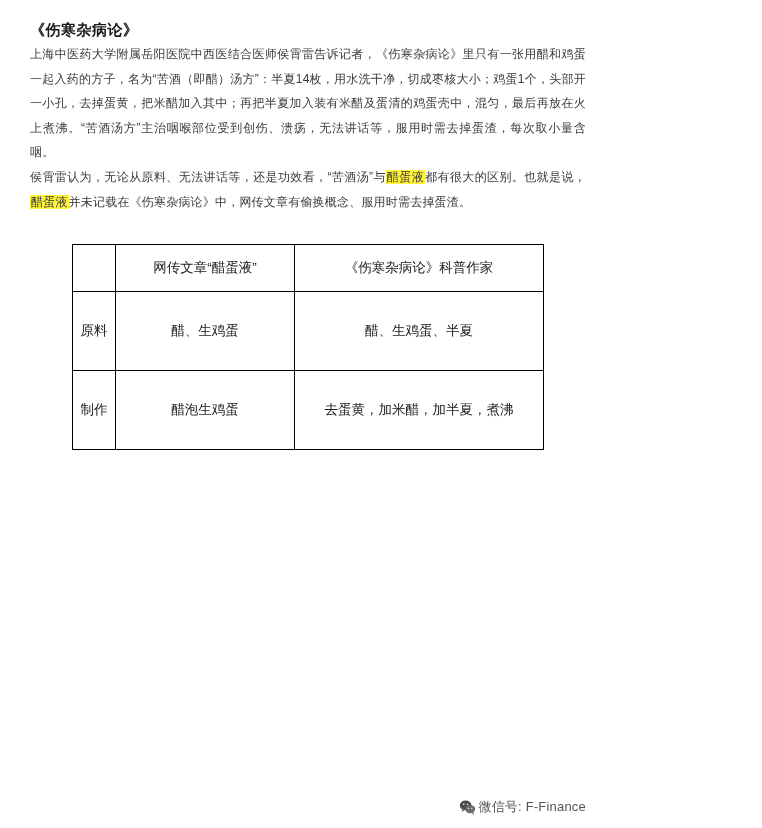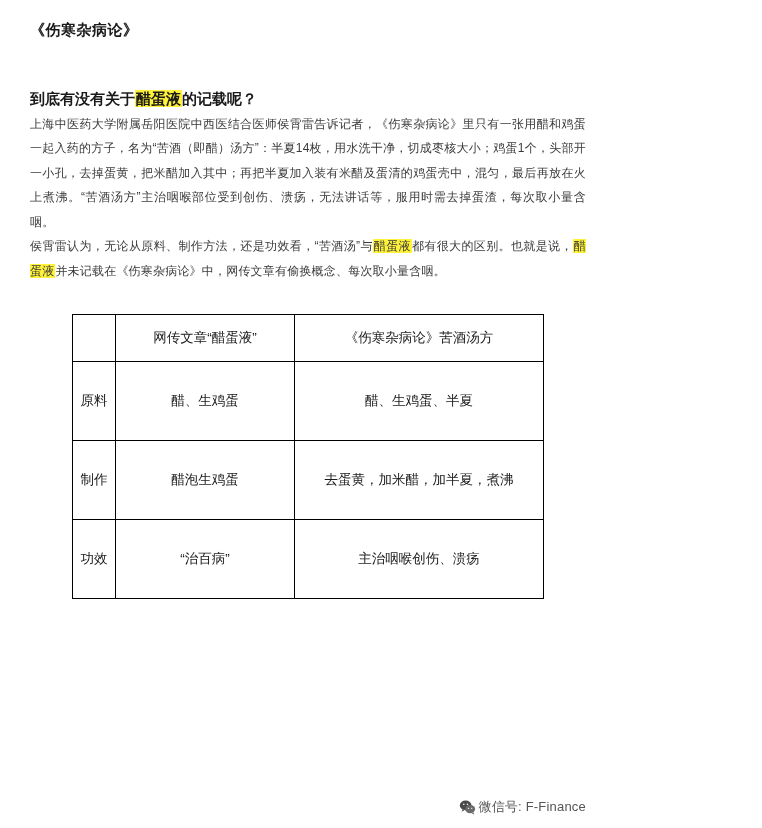--- a/index.html
+++ b/index.html
@@ -108,47 +108,41 @@
     letter-spacing: 0.2px;
   }
 </style>
 </head>
 <body>
 
 <div class="page">
 
   <div class="book-title">《伤寒杂病论》</div>
 
-  <div class="section-heading"><span>到底有没有关于</span><span class="hl">醋蛋液</span><span>的记载呢？</span></div>
 
   <p class="body-text para-1">上海中医药大学附属岳阳医院中西医结合医师侯霄雷告诉记者，《伤寒杂病论》里只有一张用醋和鸡蛋一起入药的方子，名为“苦酒（即醋）汤方”：半夏14枚，用水洗干净，切成枣核大小；鸡蛋1个，头部开一小孔，去掉蛋黄，把米醋加入其中；再把半夏加入装有米醋及蛋清的鸡蛋壳中，混匀，最后再放在火上煮沸。“苦酒汤方”主治咽喉部位受到创伤、溃疡，无法讲话等，服用时需去掉蛋渣，每次取小量含咽。</p>
 
-  <p class="body-text para-2"><span>侯霄雷认为，无论从原料、制作方法，还是功效看，“苦酒汤”与</span><span class="hl">醋蛋液</span><span>都有很大的区别。也就是说，</span><span class="hl">醋蛋液</span><span>并未记载在《伤寒杂病论》中，网传文章有偷换概念、每次取小量含咽。</span></p>
+  <p class="body-text para-2"><span>侯霄雷认为，无论从原料、无法讲话等，还是功效看，“苦酒汤”与</span><span class="hl">醋蛋液</span><span>都有很大的区别。也就是说，</span><span class="hl">醋蛋液</span><span>并未记载在《伤寒杂病论》中，网传文章有偷换概念、服用时需去掉蛋渣。</span></p>
 
   <table class="compare">
     <tbody>
       <tr class="head-row">
         <td class="blank rowlabel"></td>
         <td class="col-a">网传文章“醋蛋液”</td>
-        <td class="col-b">《伤寒杂病论》苦酒汤方</td>
+        <td class="col-b">《伤寒杂病论》科普作家</td>
       </tr>
       <tr class="data-row">
         <td class="rowlabel">原料</td>
         <td class="col-a">醋、生鸡蛋</td>
         <td class="col-b">醋、生鸡蛋、半夏</td>
       </tr>
       <tr class="data-row">
         <td class="rowlabel">制作</td>
         <td class="col-a">醋泡生鸡蛋</td>
         <td class="col-b">去蛋黄，加米醋，加半夏，煮沸</td>
-      </tr>
-      <tr class="data-row">
-        <td class="rowlabel">功效</td>
-        <td class="col-a">“治百病”</td>
-        <td class="col-b">主治咽喉创伤、溃疡</td>
       </tr>
     </tbody>
   </table>
 
 
   <div class="footer">
     <span class="wechat-icon">
       <svg width="17" height="17" viewBox="0 0 32 32" xmlns="http://www.w3.org/2000/svg">
         <ellipse cx="12.5" cy="12" rx="11" ry="9" fill="#4a4a4a"></ellipse>
         <polygon points="7,19 5,24 10,21" fill="#4a4a4a"></polygon>

